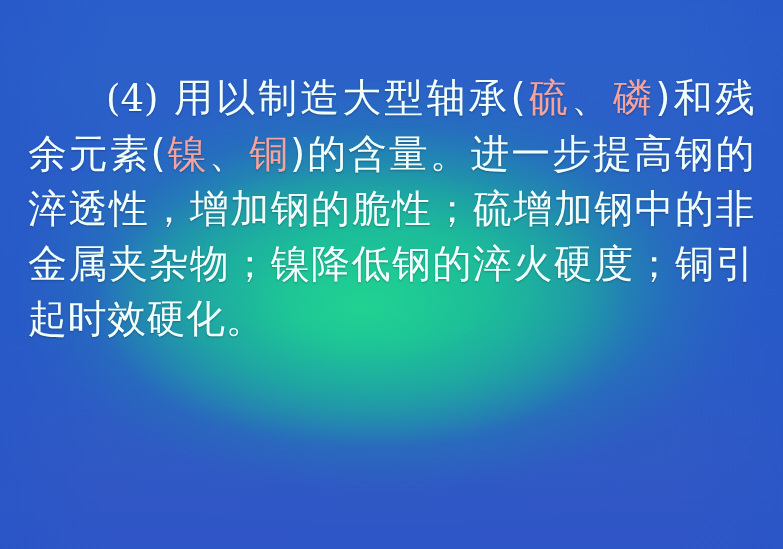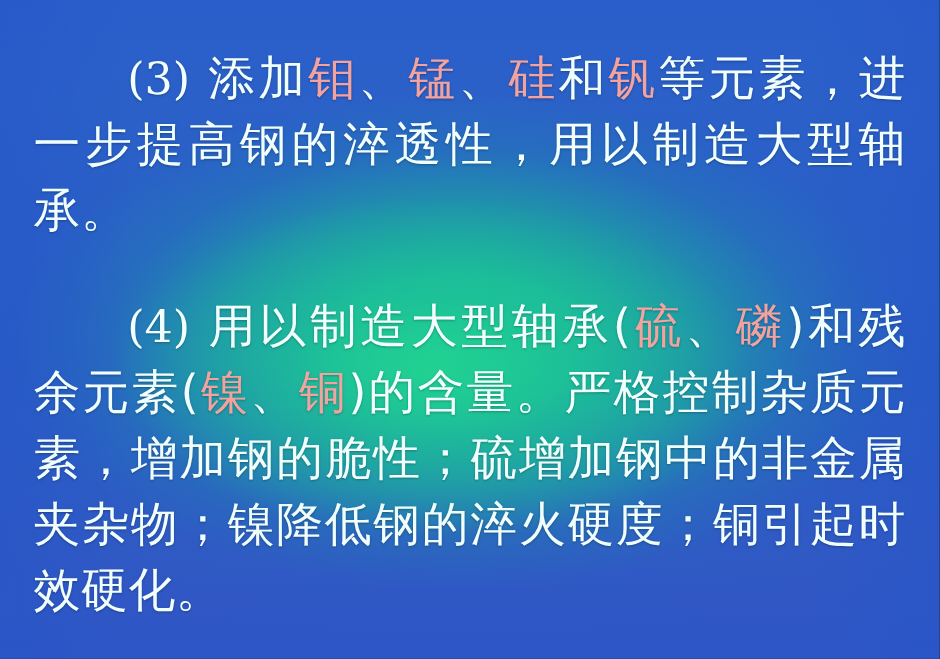--- a/index.html
+++ b/index.html
@@ -93,22 +93,21 @@
 
 <div id="slide">
 
   <div class="bg-base"></div>
   <div class="bg-bloom"></div>
   <div class="bg-bloom2"></div>
   <div class="bg-vig"></div>
 
   <div class="content">
 
-    <p class="para first"><span class="indent"></span><span class="num">(3)</span>&nbsp;<span>添加</span><span class="hl">钼</span><span>、</span><span class="hl">锰</span><span>、</span><span class="hl">硅</span><span>和</span><span class="hl">钒</span><span>等元素，进一步提高钢的淬透性，用以制造大型轴承。</span></p>
 
     <p class="gap"></p>
 
-    <p class="para"><span class="indent"></span><span class="num">(4)</span>&nbsp;<span>用以制造大型轴承(</span><span class="hl">硫</span><span>、</span><span class="hl">磷</span><span>)和残余元素(</span><span class="hl">镍</span><span>、</span><span class="hl">铜</span><span>)的含量。严格控制杂质元素，增加钢的脆性；硫增加钢中的非金属夹杂物；镍降低钢的淬火硬度；铜引起时效硬化。</span></p>
+    <p class="para"><span class="indent"></span><span class="num">(4)</span>&nbsp;<span>用以制造大型轴承(</span><span class="hl">硫</span><span>、</span><span class="hl">磷</span><span>)和残余元素(</span><span class="hl">镍</span><span>、</span><span class="hl">铜</span><span>)的含量。进一步提高钢的淬透性，增加钢的脆性；硫增加钢中的非金属夹杂物；镍降低钢的淬火硬度；铜引起时效硬化。</span></p>
 
     <p class="gap"></p>
 
   </div>
 </div>
 
 </body></html>

